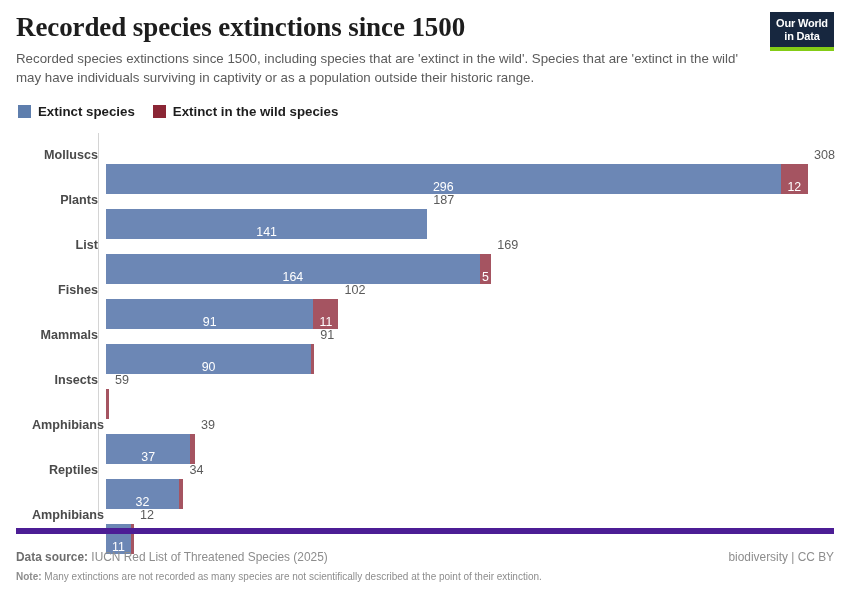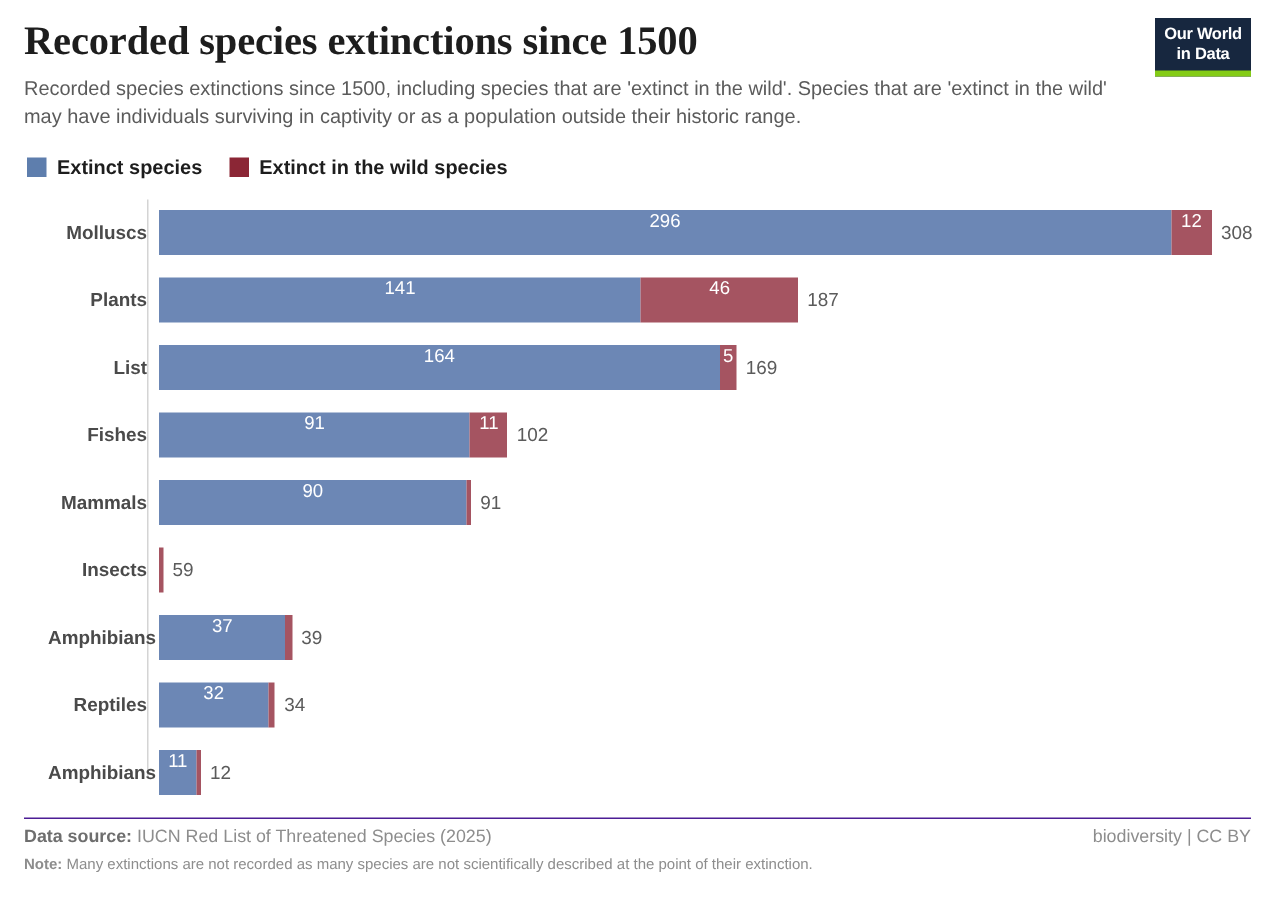--- a/index.html
+++ b/index.html
@@ -130,47 +130,48 @@
   .bars {
     position: relative;
     flex: 1;
     height: 30px;
     display: flex;
     align-items: stretch;
   }
   .seg {
     height: 30px;
     display: flex;
-    align-items: flex-start;
+    align-items: flex-end;
     justify-content: center;
     box-sizing: border-box;
     overflow: visible;
     flex: none;
+    margin-top: 24px;
   }
   .seg-value {
     font-size: 12.4px;
     color: #ffffff;
     white-space: nowrap;
   }
   .total-value {
     font-size: 12.6px;
     color: #5b5b5b;
     white-space: nowrap;
     margin-left: 6px;
     align-self: center;
   }
 
   
   .footer {
     position: absolute;
     left: 16px;
     right: 16px;
     bottom: 16px;
-    border-top: 1px solid #4c1d95;
-    padding-top: 2px;
+    border-top: 6px solid #4c1d95;
+    padding-top: 14px;
   }
   .footer-row {
     display: flex;
     justify-content: space-between;
     align-items: baseline;
     font-size: 11.9px;
     color: #8d8d8d;
     line-height: 1.55;
   }
   .footer-row b {
@@ -223,23 +224,20 @@
               <span class="seg-value">12</span>
             </div>
             <div class="total-value">308</div>
           </div>
         </div>
         <div class="row">
           <div class="row-label">Plants</div>
           <div class="bars">
             <div class="seg" style="width: 321.37px; background: rgb(108, 135, 181);">
               <span class="seg-value">141</span>
-            </div>
-            <div class="seg" style="width: 104.844px; background: rgb(165, 84, 97);">
-              <span class="seg-value">46</span>
             </div>
             <div class="total-value">187</div>
           </div>
         </div>
         <div class="row">
           <div class="row-label">List</div>
           <div class="bars">
             <div class="seg" style="width: 373.792px; background: rgb(108, 135, 181);">
               <span class="seg-value">164</span>
             </div>

